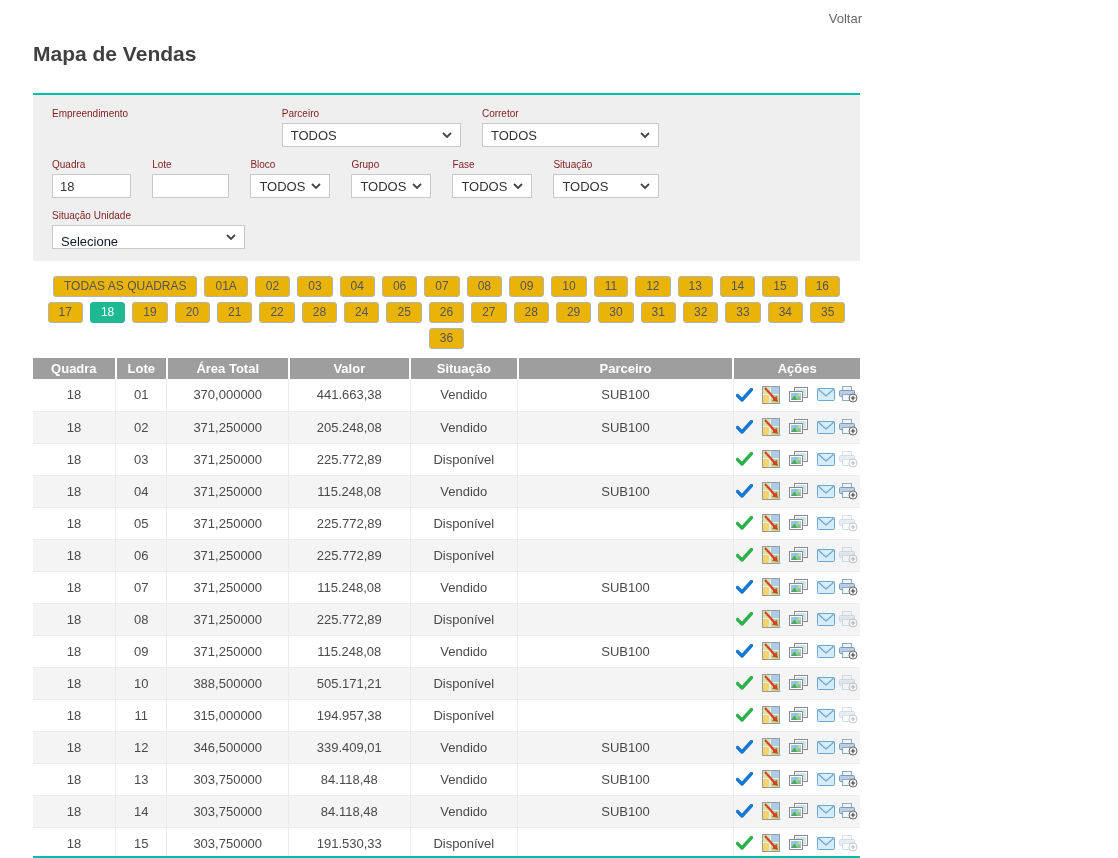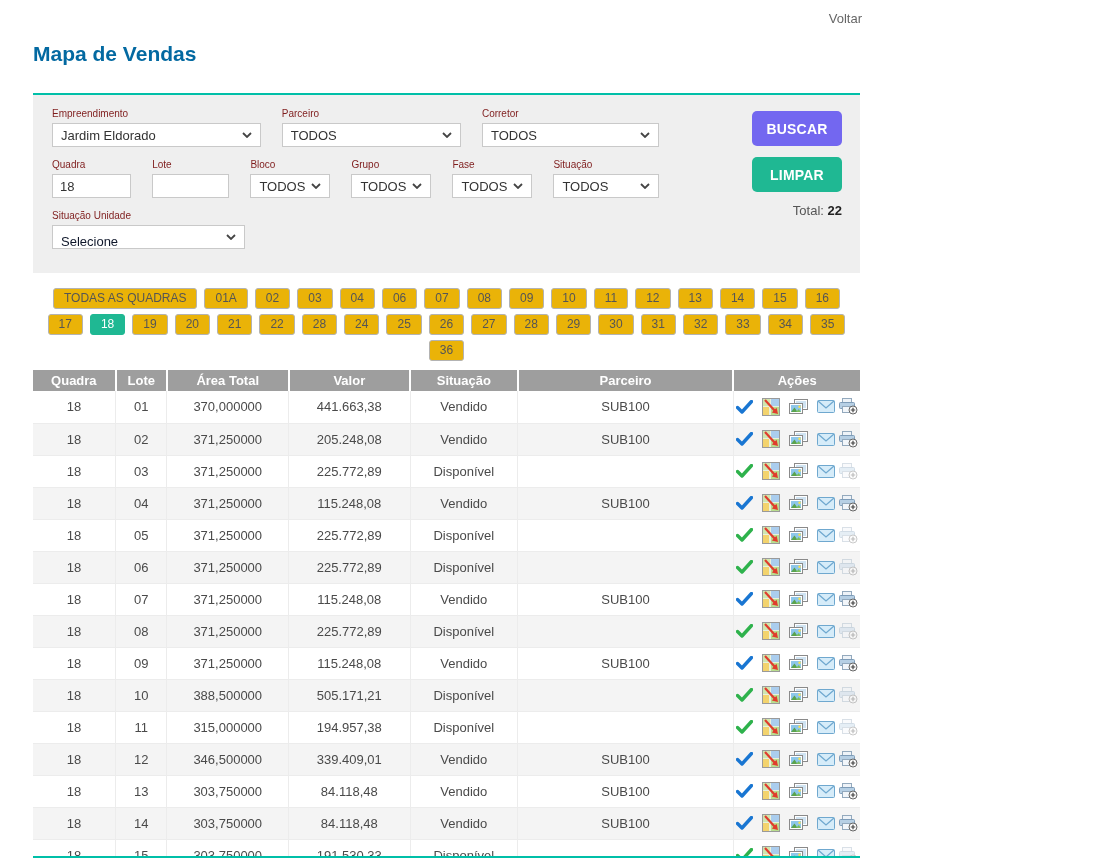--- a/index.html
+++ b/index.html
@@ -2,21 +2,21 @@
 <html><head>
 <meta charset="utf-8">
 <style>
   * { box-sizing: border-box; }
   body { margin:0; background:#fff; font-family:"Liberation Sans", sans-serif; }
   #app { width:892px; height:858px; position:relative; overflow:hidden; background:#fff; }
 
   .topbar { text-align:right; padding:9px 30px 0 0; }
   .back-link { font-size:13px; color:#666; text-decoration:none; cursor:pointer; }
 
-  h1.title { font-size:21px; color:#0369a1; margin:15px 0 0 33px; font-weight:bold; }
+  h1.title { font-size:21px; color:#404040; margin:15px 0 0 33px; font-weight:bold; }
 
   .panel { position:relative; margin:27px 32px 0 33px; background:#efefef;
            border-top:2px solid #00bfa8; padding:13px 180px 12px 19px; }
   .frow { display:flex; margin-bottom:12px; }
   .frow:last-child { margin-bottom:0; }
   .field { margin-right:21px; }
   .flabel { font-size:10px; color:#7f1d1d; margin-bottom:4px; }
   .select { height:24px; background:#fff; border:1px solid #c9c9c9; display:flex;
             align-items:center; justify-content:space-between; padding:0 8px;
             font-size:13px; color:#333; cursor:pointer; }
@@ -69,26 +69,20 @@
   <div class="topbar">
     <a class="back-link">Voltar</a>
   </div>
 
   <h1 class="title">Mapa de Vendas</h1>
 
   <div class="panel">
     <div class="frow">
       <div class="field" style="width:303px">
         <div class="flabel">Empreendimento</div>
-        <div class="select">
-          <span class="sel-val">Jardim Eldorado</span>
-          <svg class="chev" width="10" height="6" viewBox="0 0 10 6">
-              <path d="M1 1 L5 5 L9 1" fill="none" stroke="#444" stroke-width="1.8"></path>
-            </svg>
-        </div>
       </div>
       <div class="field" style="width:260px">
         <div class="flabel">Parceiro</div>
         <div class="select">
           <span class="sel-val">TODOS</span>
           <svg class="chev" width="10" height="6" viewBox="0 0 10 6">
               <path d="M1 1 L5 5 L9 1" fill="none" stroke="#444" stroke-width="1.8"></path>
             </svg>
         </div>
       </div>
@@ -155,25 +149,20 @@
         <div class="flabel">Situação Unidade</div>
         <div class="select placeholder">
           <span class="sel-val">Selecione</span>
           <svg class="chev" width="10" height="6" viewBox="0 0 10 6">
               <path d="M1 1 L5 5 L9 1" fill="none" stroke="#444" stroke-width="1.8"></path>
             </svg>
         </div>
       </div>
     </div>
 
-    <div class="btncol">
-      <button class="btn btn-buscar">BUSCAR</button>
-      <button class="btn btn-limpar">LIMPAR</button>
-      <div class="total"><span>Total:</span> <b>22</b></div>
-    </div>
   </div>
 
   <div class="content">
     <div class="quadra-nav">
         <button class="qbtn">TODAS AS QUADRAS</button>
         <button class="qbtn">01A</button>
         <button class="qbtn">02</button>
         <button class="qbtn">03</button>
         <button class="qbtn">04</button>
         <button class="qbtn">06</button>

